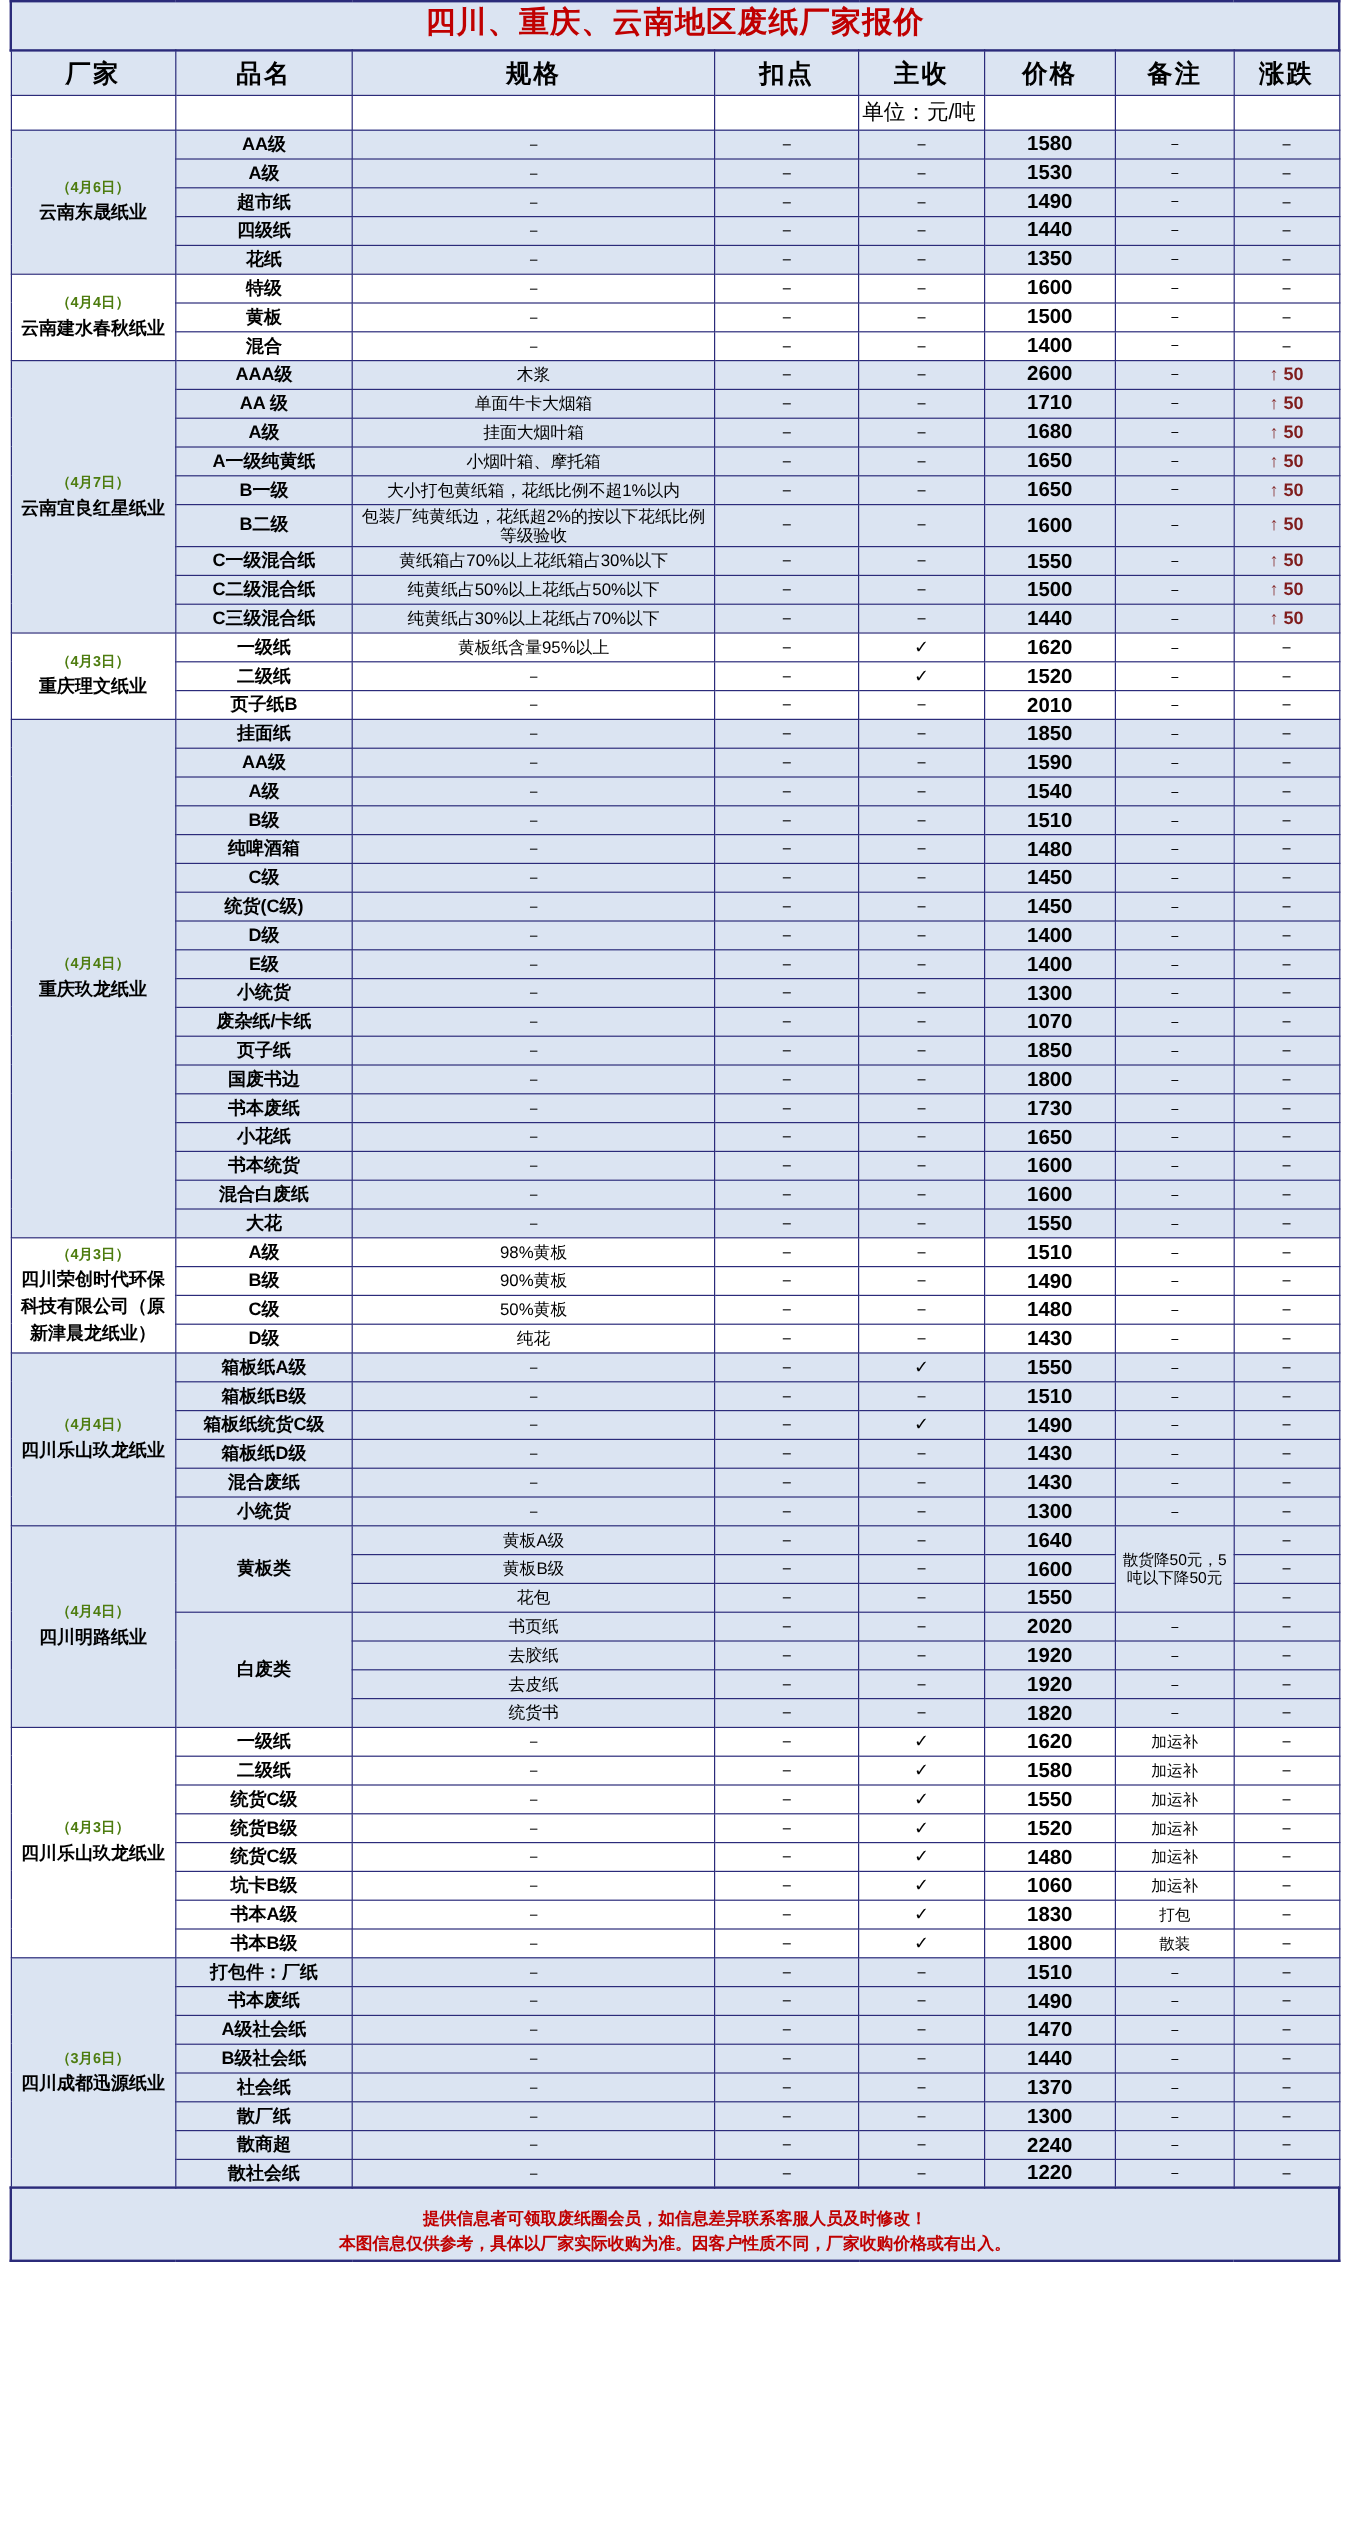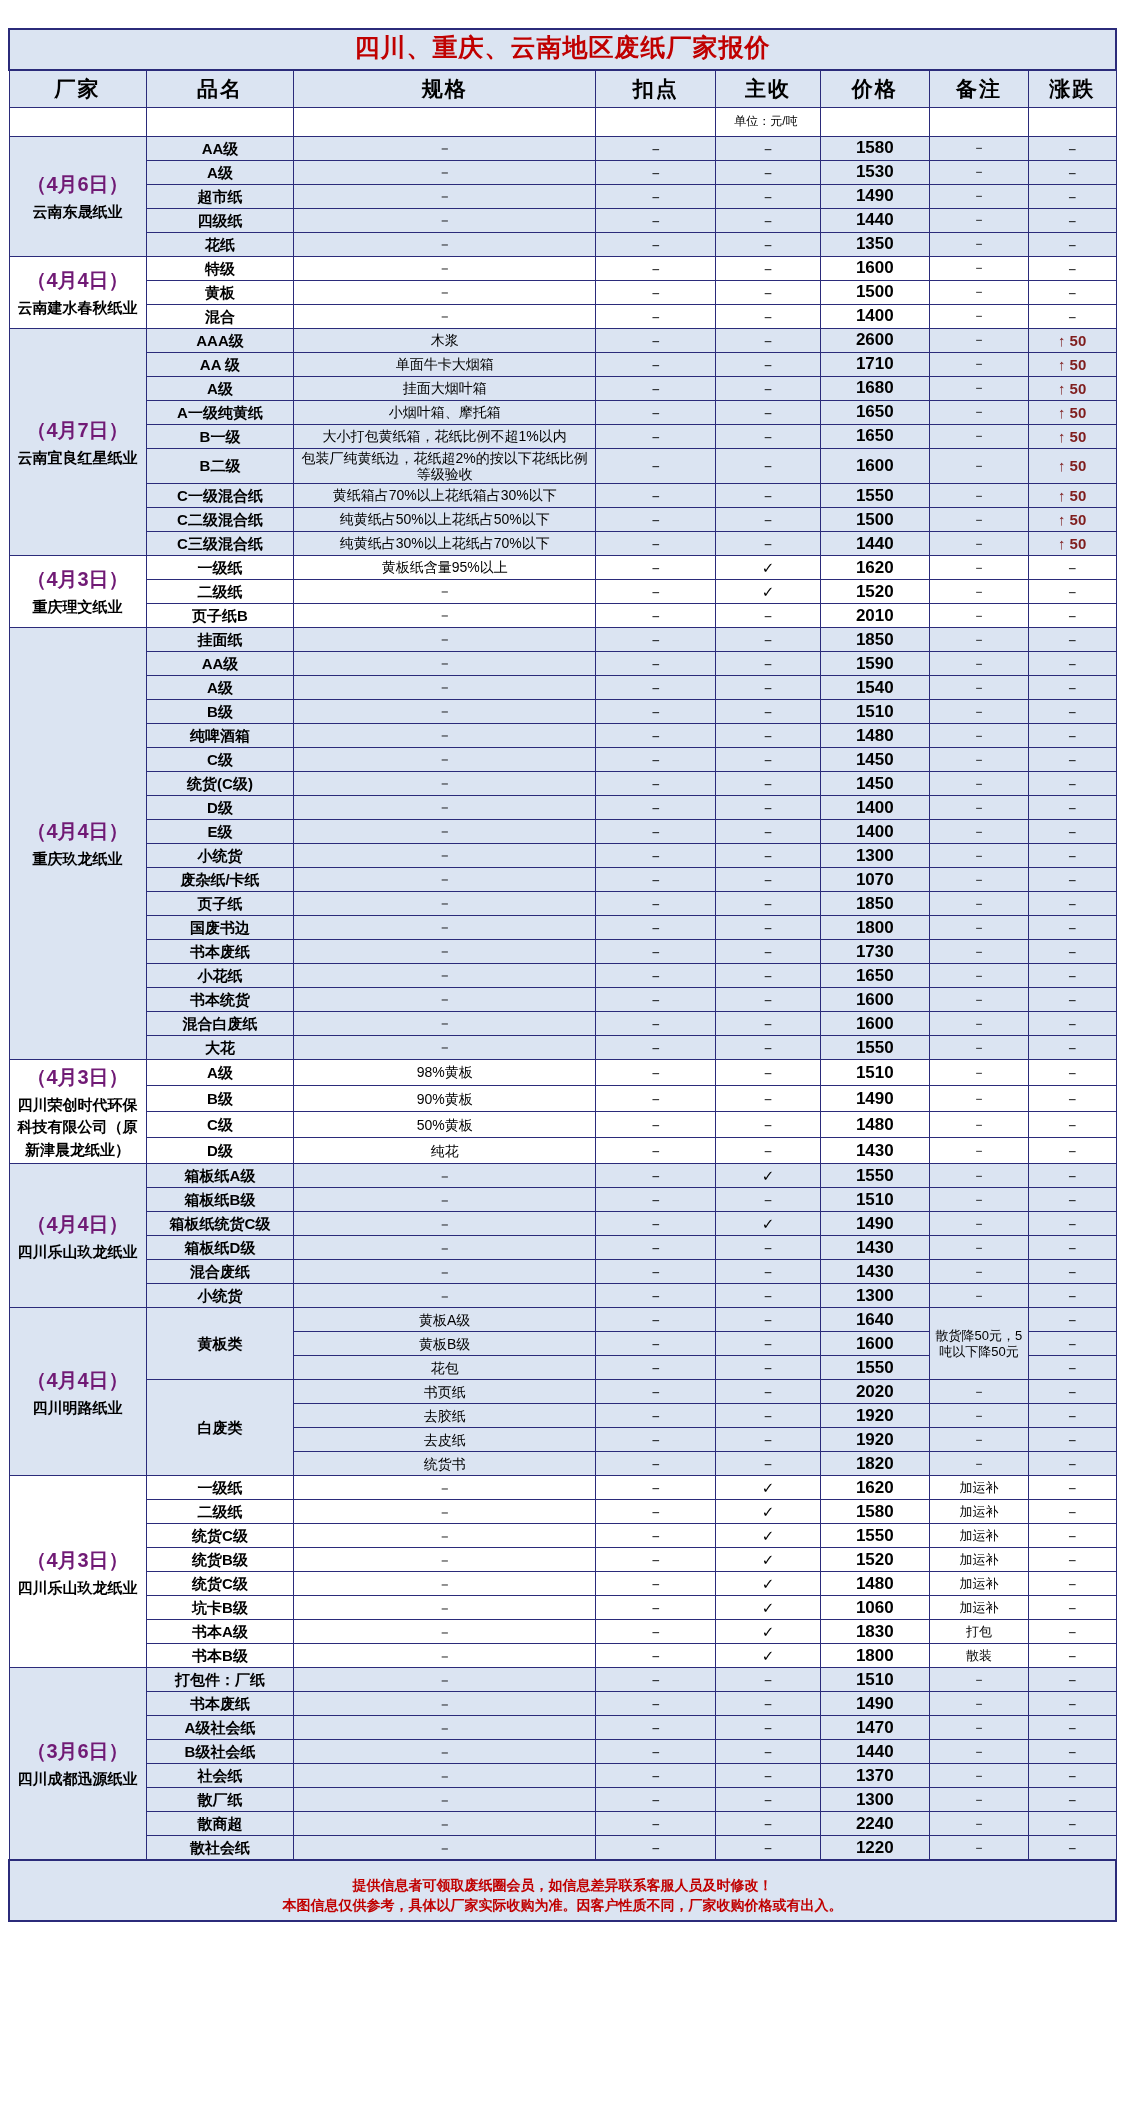--- a/index.html
+++ b/index.html
@@ -5,21 +5,20 @@
   html,body{margin:0;padding:0;background:#ffffff;}
   body{
     font-family:"Liberation Sans","DejaVu Sans",sans-serif;
     width:1125px;
     color:#000;
   }
   #sheet{
     width:1125px;
     box-sizing:border-box;
     padding:0 8px 4px 8px;
-    margin-top:28px;
   }
   table{
     border-collapse:collapse;
     width:100%;
     table-layout:fixed;
   }
   td,th{
     border:1px solid #2b2b7a;
     text-align:center;
     vertical-align:middle;
@@ -44,37 +43,37 @@
     background:#dbe4f2;
     font-weight:bold;
     font-size:21px;
     height:34px;
     font-family:"Liberation Serif","DejaVu Serif",serif;
     letter-spacing:2px;
     text-align:center;
   }
   .unit-row td{
     height:26px;
-    font-size:12px;
+    font-size:18px;
     text-align:right;
     padding-right:6px;
   }
   .unit-row td.unit-cell{
     text-align:center;
   }
   .factory{
     font-weight:bold;
     font-size:15px;
     line-height:1.5;
     padding:2px 4px;
   }
   .factory .date{
-    color:#701a75;
+    color:#4d7c0f;
     display:block;
-    font-size:20px;
+    font-size:12px;
     margin-bottom:2px;
   }
   .blue{background:#dbe4f2;}
   .white{background:#ffffff;}
   .name{font-weight:bold;font-size:15px;}
   .spec{font-size:14px;}
   .price{font-weight:bold;font-size:17px;}
   .note{font-size:13px;line-height:1.2;}
   .up{color:#7f1d1d;font-weight:bold;font-size:15px;}
   .check{font-size:15px;}

